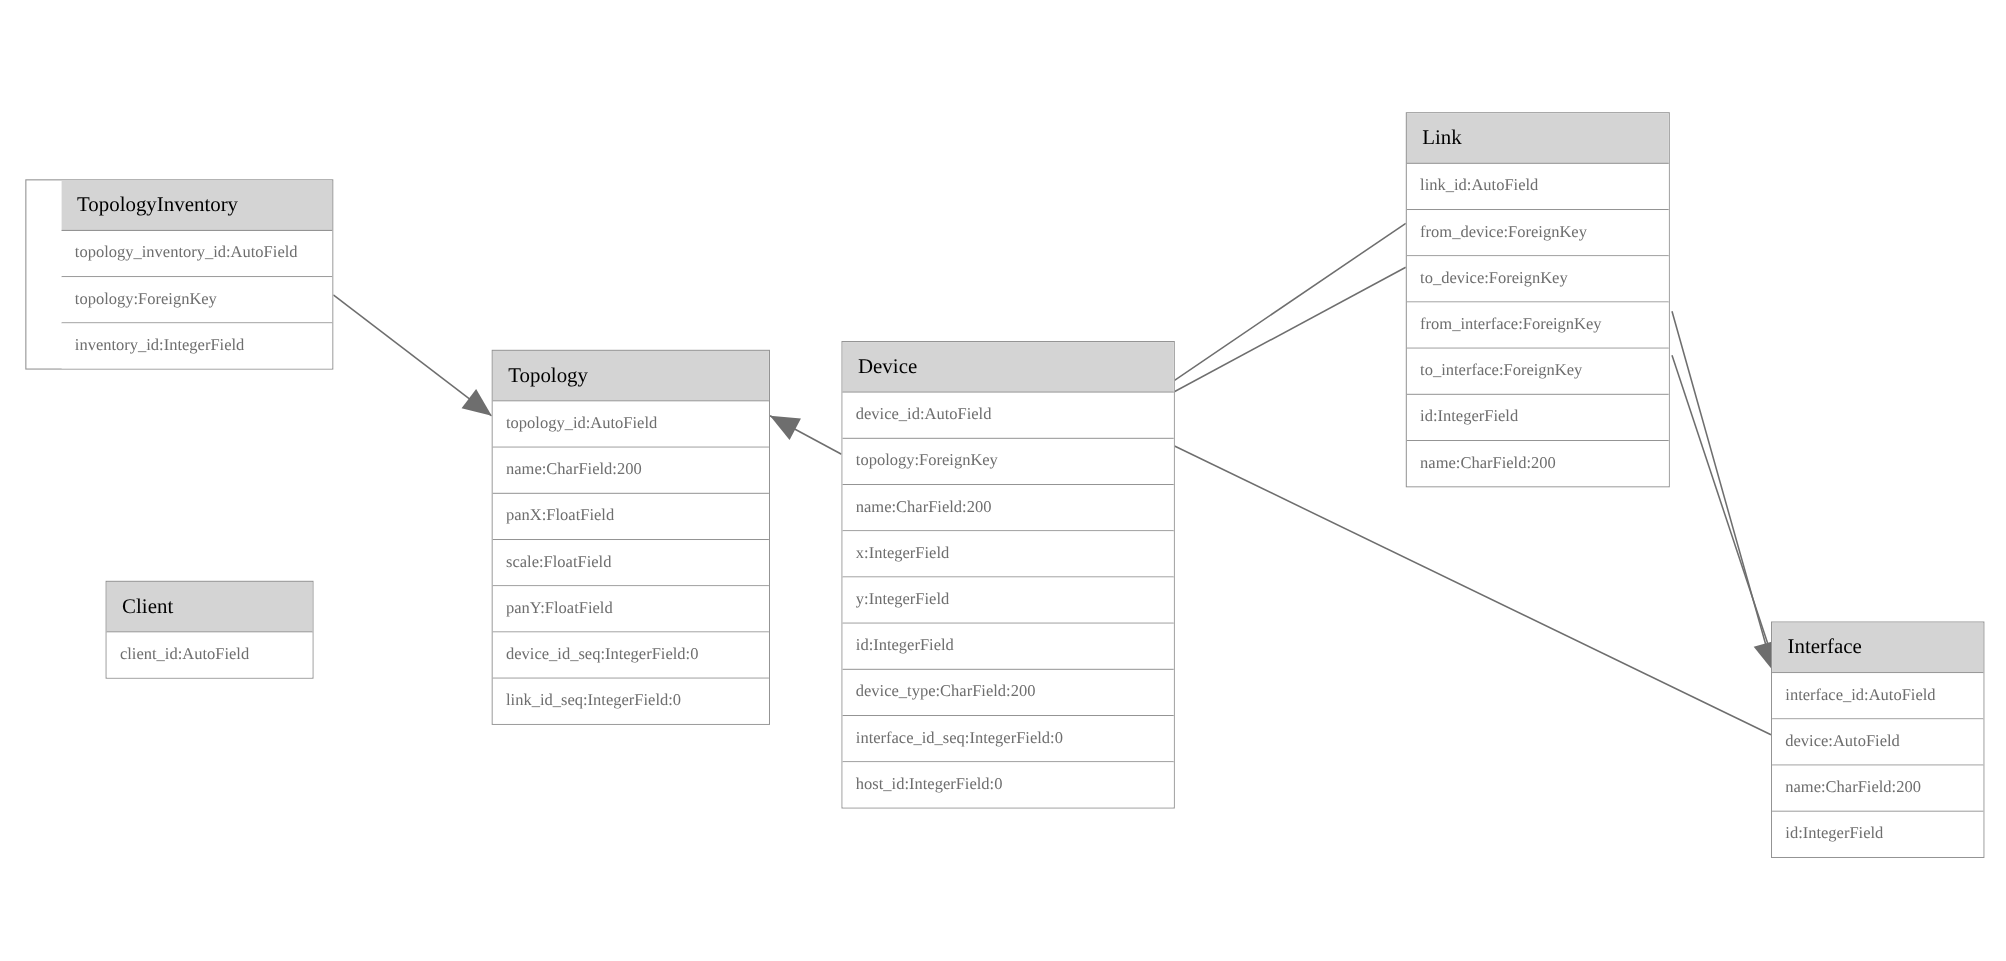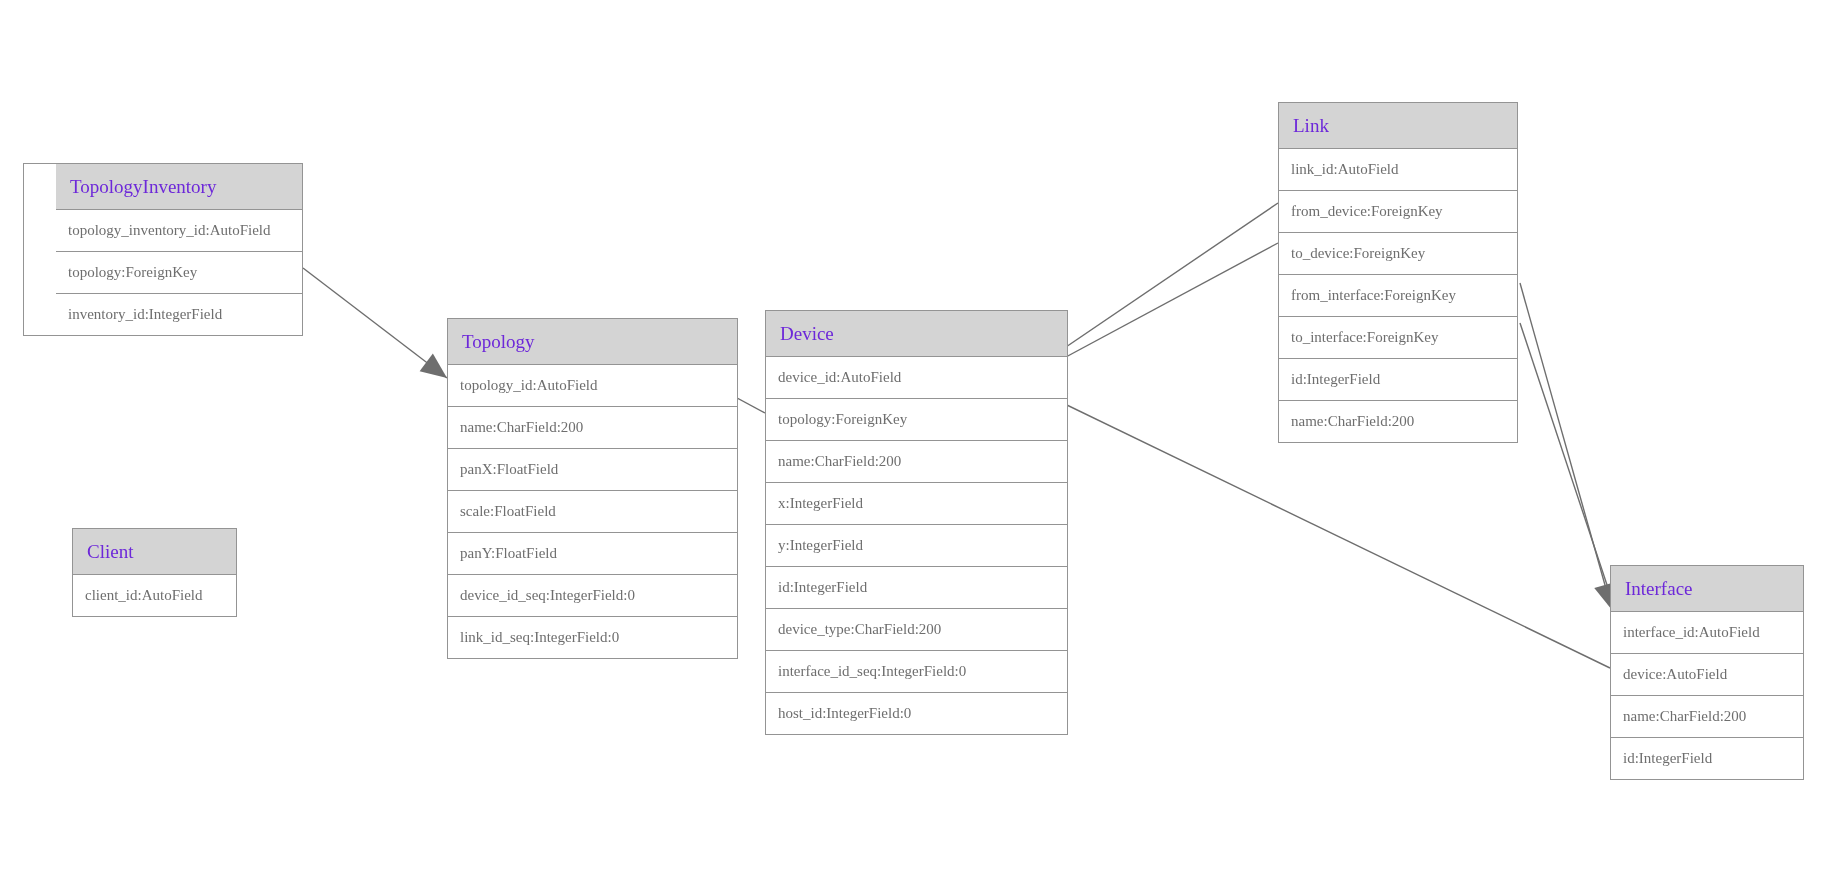--- a/index.html
+++ b/index.html
@@ -33,21 +33,21 @@
     position: absolute;
     z-index: 2;
     box-sizing: border-box;
     border: 1px solid #949494;
     background: #ffffff;
   }
   .entity-header {
     box-sizing: border-box;
     background: #d4d4d4;
     border-bottom: 1px solid #949494;
-    color: #6d28d9;
+    color: #000000;
     font-size: 19px;
     line-height: 1;
     padding: 13px 0 13px 14px;
     white-space: nowrap;
     overflow: hidden;
   }
   .entity-rows {
     display: block;
   }
   .entity-row {
@@ -102,21 +102,21 @@
     </svg>
 
 <div class="entity" style="left: 23px; top: 163px; width: 280px; padding-left: 32px;">
       <div class="entity-header">TopologyInventory</div>
       <div class="entity-rows">
         <div class="entity-row">topology_inventory_id:AutoField</div>
         <div class="entity-row">topology:ForeignKey</div>
         <div class="entity-row">inventory_id:IntegerField</div>
       </div>
     </div>
-    <div class="entity" style="left: 447px; top: 318px; width: 291px;">
+    <div class="entity" style="left: 447px; top: 318px; width: 253px;">
       <div class="entity-header">Topology</div>
       <div class="entity-rows">
         <div class="entity-row">topology_id:AutoField</div>
         <div class="entity-row">name:CharField:200</div>
         <div class="entity-row">panX:FloatField</div>
         <div class="entity-row">scale:FloatField</div>
         <div class="entity-row">panY:FloatField</div>
         <div class="entity-row">device_id_seq:IntegerField:0</div>
         <div class="entity-row">link_id_seq:IntegerField:0</div>
       </div>
@@ -149,19 +149,19 @@
     </div>
     <div class="entity" style="left: 1610px; top: 565px; width: 194px;">
       <div class="entity-header">Interface</div>
       <div class="entity-rows">
         <div class="entity-row">interface_id:AutoField</div>
         <div class="entity-row">device:AutoField</div>
         <div class="entity-row">name:CharField:200</div>
         <div class="entity-row">id:IntegerField</div>
       </div>
     </div>
-    <div class="entity" style="left: 72px; top: 528px; width: 165px;">
+    <div class="entity" style="left: 96px; top: 528px; width: 189px;">
       <div class="entity-header">Client</div>
       <div class="entity-rows">
         <div class="entity-row">client_id:AutoField</div>
       </div>
     </div>
   </div>
 
 </body></html>

